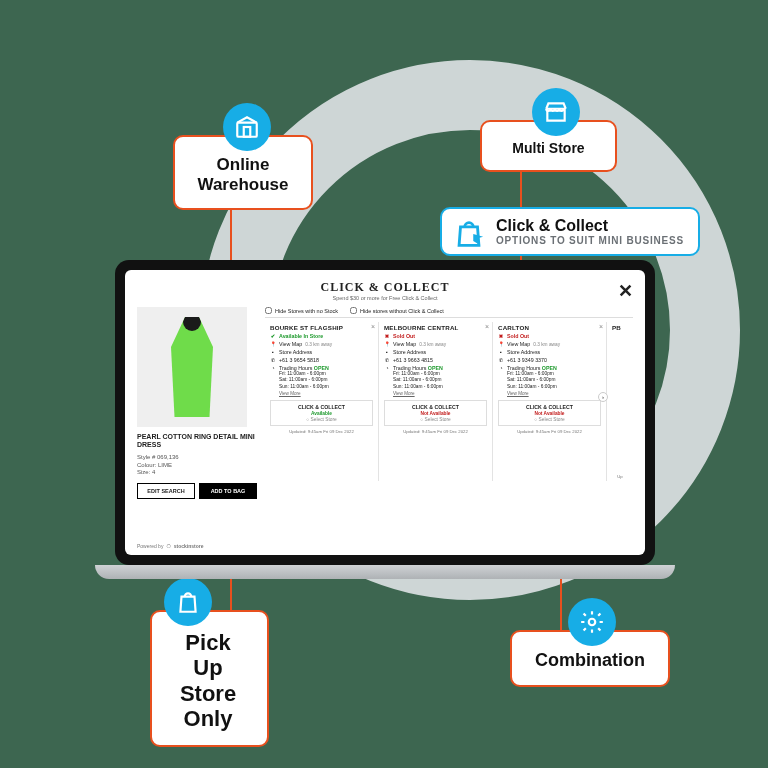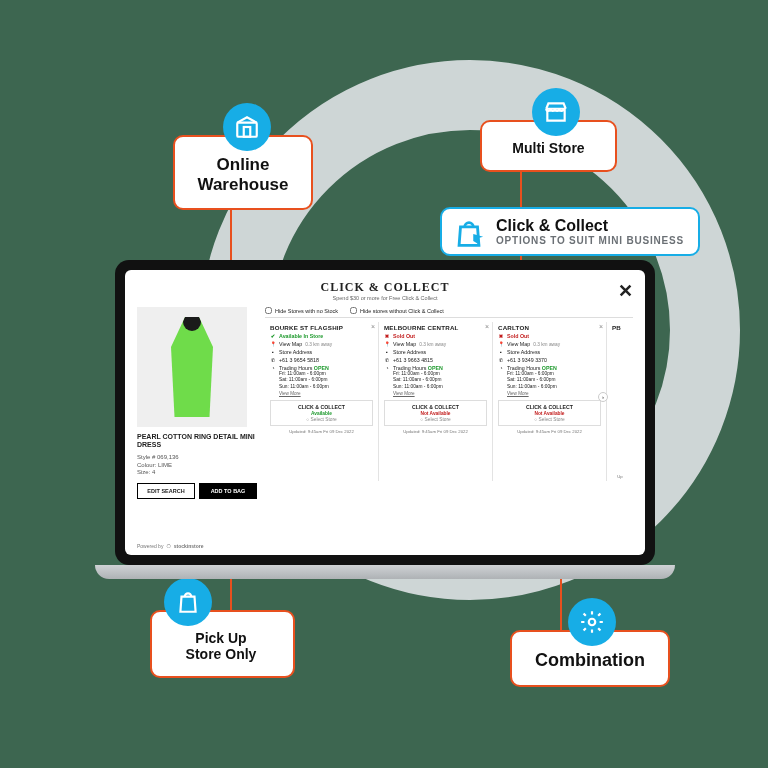--- a/index.html
+++ b/index.html
@@ -18,21 +18,21 @@
   .c6{left:628px;top:450px;width:2px;height:42px;border-width:0 2px 0 0;}
 
   
   .card{position:absolute;background:#fff;border:2px solid #e8501e;border-radius:10px;padding:18px 20px 14px;font-weight:800;text-align:center;color:#111;line-height:1.15;}
   .card .bubble{position:absolute;width:48px;height:48px;background:#17ade6;border-radius:50%;display:flex;align-items:center;justify-content:center;color:#fff;}
   .card .bubble svg{width:26px;height:26px;stroke:#fff;stroke-width:2;fill:none;}
   #card-ow{left:125px;top:135px;width:140px;font-size:17px;margin-left:48px;}
   #card-ow .bubble{left:48px;top:-34px;}
   #card-ms{left:480px;top:120px;width:137px;font-size:14px;}
   #card-ms .bubble{left:50px;top:-34px;}
-  #card-pu{left:150px;top:610px;width:145px;font-size:14px;padding-left:17px;}
+  #card-pu{left:150px;top:610px;width:119px;font-size:22px;padding-left:17px;}
   #card-pu .bubble{left:12px;top:-34px;}
   #card-cb{left:510px;top:630px;width:160px;font-size:18px;}
   #card-cb .bubble{left:56px;top:-34px;}
 
   
   .callout{position:absolute;left:440px;top:207px;background:#fff;border:2px solid #17ade6;border-radius:10px;padding:8px 14px 8px 54px;z-index:50;}
   .callout .ic{position:absolute;left:10px;top:8px;width:34px;height:34px;color:#17ade6;}
   .callout .t{font-weight:800;font-size:16px;color:#111;}
   .callout .s{font-size:10px;letter-spacing:.8px;color:#6b7075;font-weight:700;}
 

